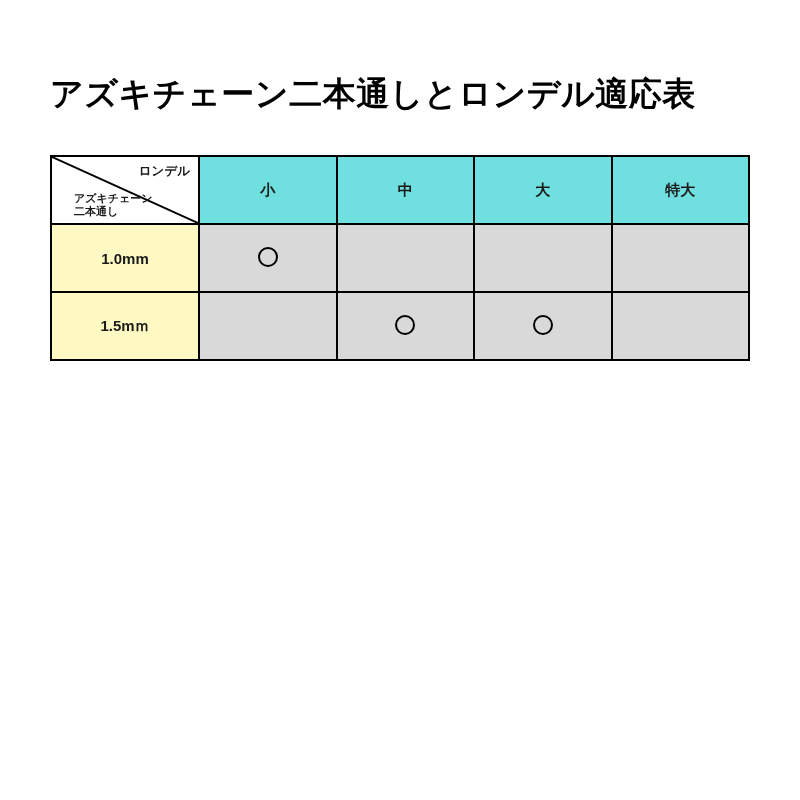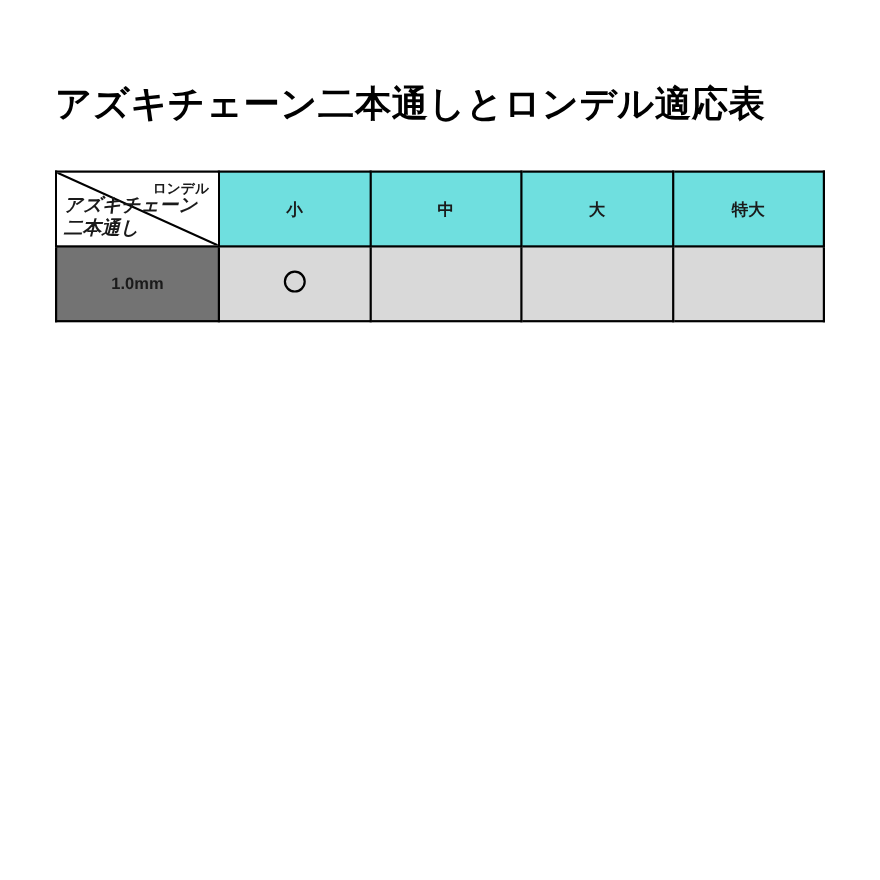--- a/index.html
+++ b/index.html
@@ -72,36 +72,35 @@
     right: 8px;
     top: 7px;
     font-size: 12.5px;
     font-weight: bold;
     line-height: 1.15;
     text-align: right;
     white-space: nowrap;
   }
   .corner .row-label {
     position: absolute;
-    left: 6px;
+    left: 22px;
     bottom: 5px;
-    font-size: 17px;
+    font-size: 11px;
     font-weight: bold;
     line-height: 1.2;
     text-align: left;
     white-space: nowrap;
-    font-style: italic;
   }
   .colhead {
     background: #6fdfdf;
     height: 66px;
     font-size: 16px;
   }
   .rowhead {
-    background: #737373;
+    background: #fef9c3;
     height: 66px;
     font-size: 15px;
   }
   .cell {
     background: #d9d9d9;
     height: 66px;
   }
   .mark {
     display: inline-block;
     width: 20px;
@@ -140,17 +139,24 @@
         </tr>
       </thead>
       <tbody>
         <tr>
           <td class="rowhead">1.0mm</td>
           <td class="cell"><span class="mark"></span></td>
           <td class="cell"><span class="mark hidden"></span></td>
           <td class="cell"><span class="mark hidden"></span></td>
           <td class="cell"><span class="mark hidden"></span></td>
         </tr>
+        <tr>
+          <td class="rowhead">1.5mｍ</td>
+          <td class="cell"><span class="mark hidden"></span></td>
+          <td class="cell"><span class="mark"></span></td>
+          <td class="cell"><span class="mark"></span></td>
+          <td class="cell"><span class="mark hidden"></span></td>
+        </tr>
       </tbody>
     </table>
   </div>
 
 </div>
 
 </body></html>

